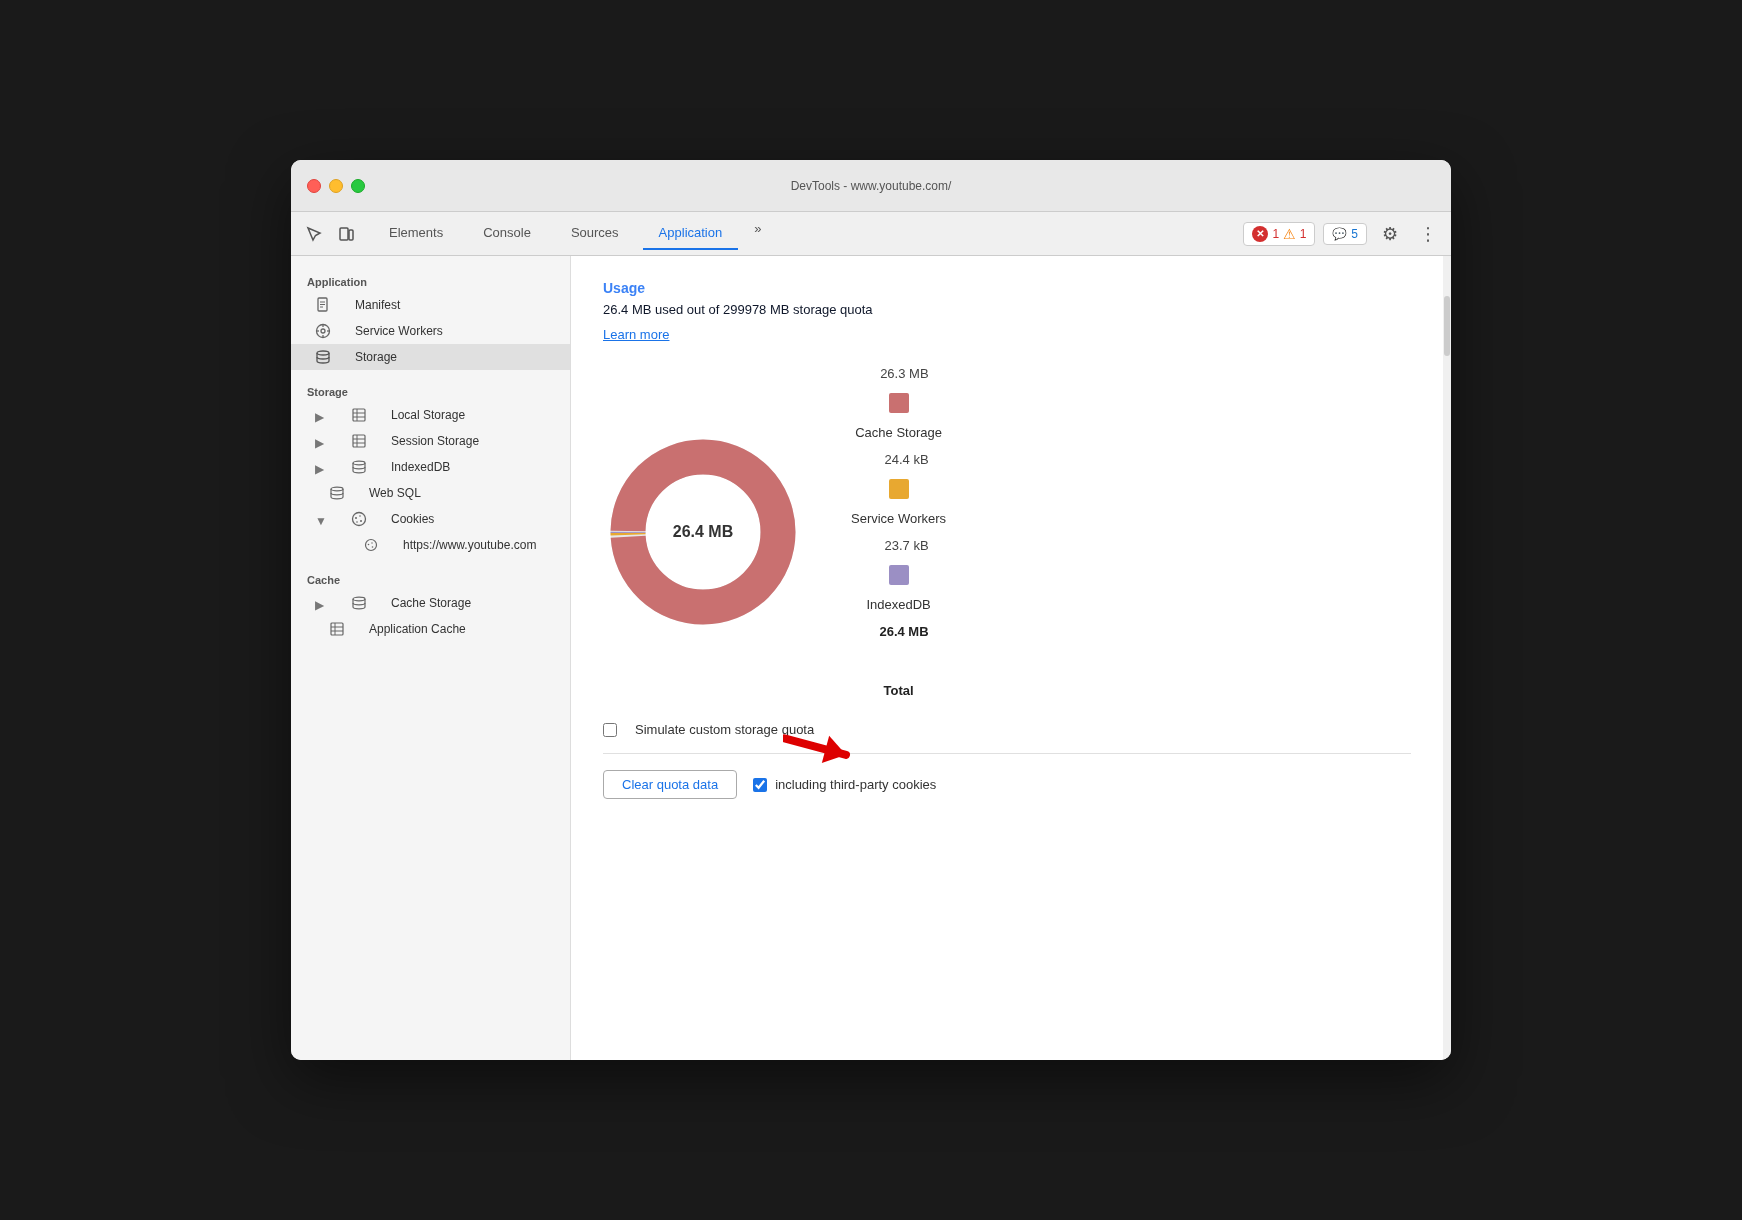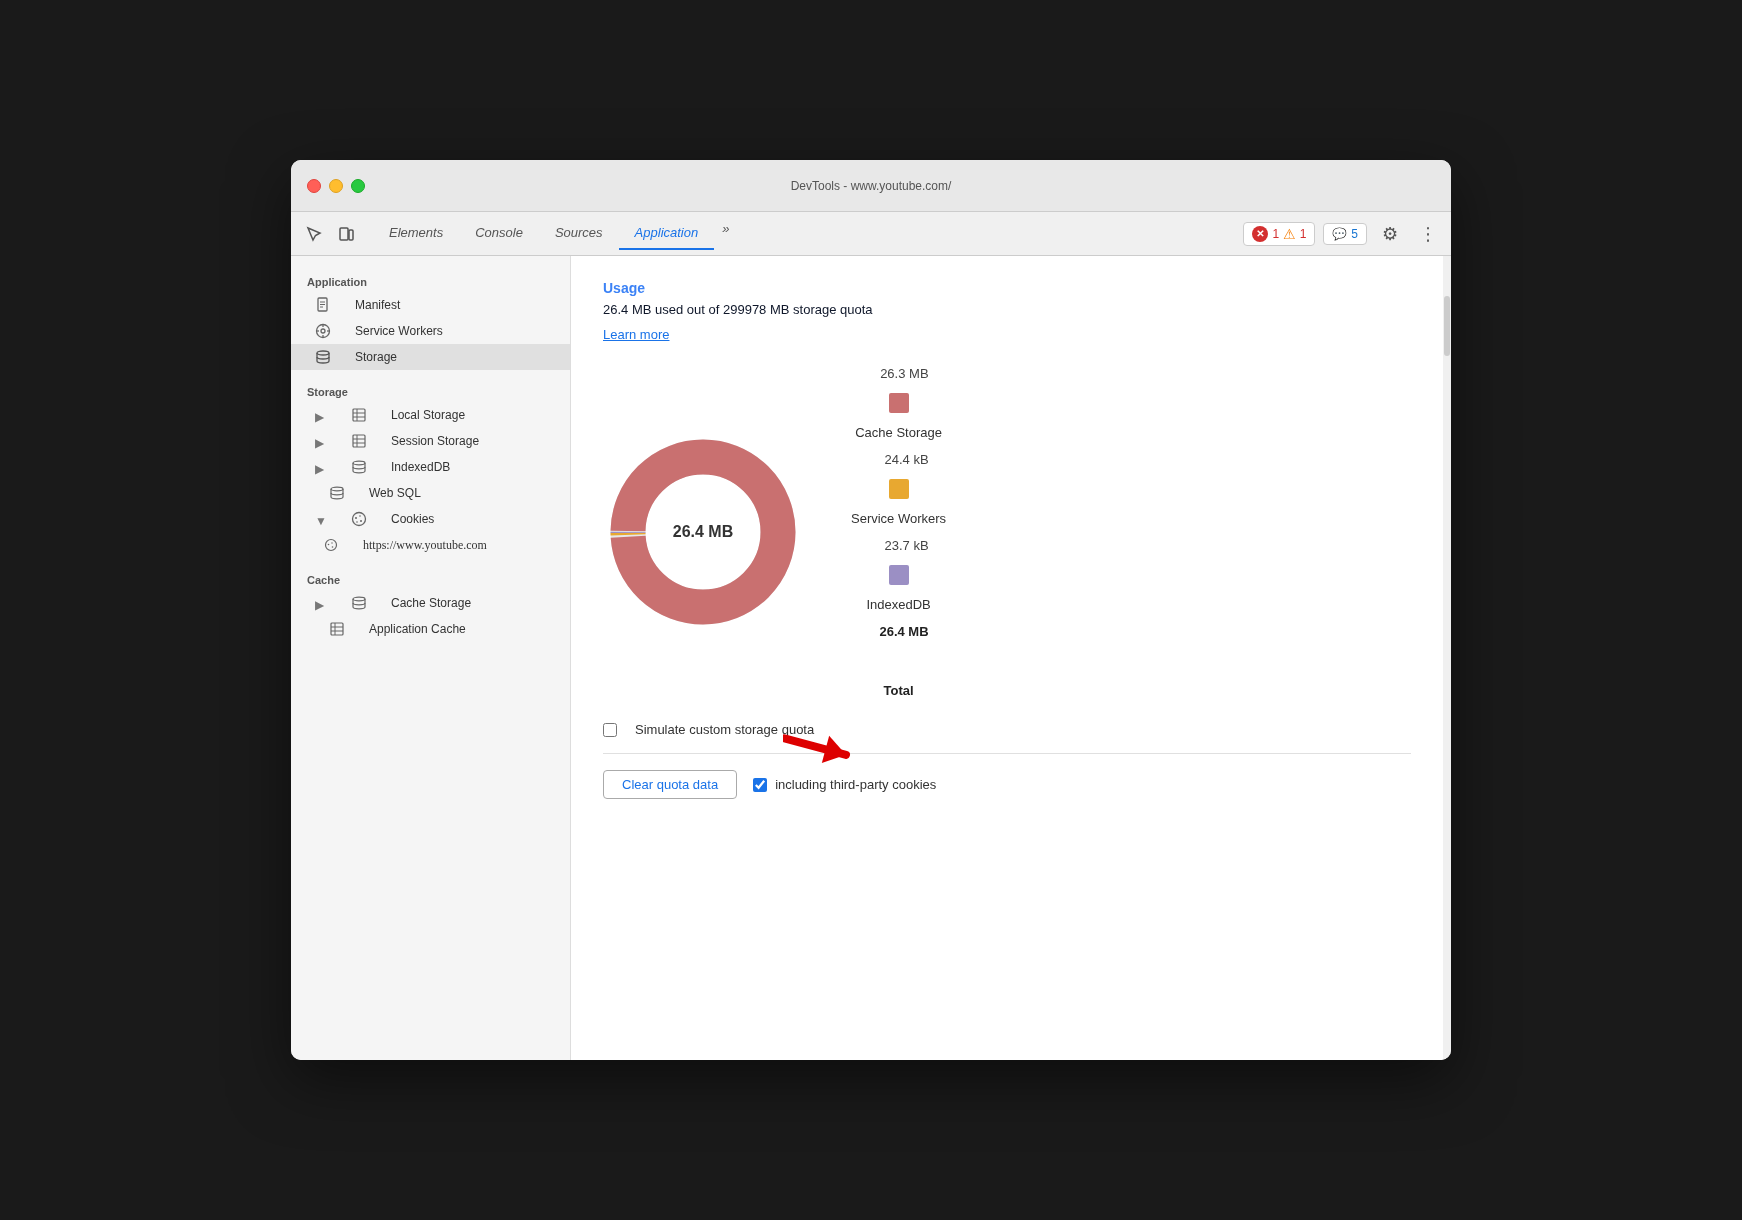--- a/index.html
+++ b/index.html
@@ -74,23 +74,22 @@
       display: flex;
       align-items: center;
       justify-content: center;
       border-radius: 4px;
       cursor: pointer;
       color: #555;
       font-size: 16px;
     }
     .toolbar-tabs {
       display: flex;
-      gap: 0;
+      gap: 8px;
       flex: 1;
-      font-style: italic;
     }
     .toolbar-tab {
       padding: 8px 16px;
       font-size: 13px;
       color: #555;
       cursor: pointer;
       border-bottom: 2px solid transparent;
       white-space: nowrap;
     }
     .toolbar-tab.active {
@@ -174,22 +173,21 @@
       flex-shrink: 0;
     }
     .sidebar-item .chevron {
       width: 10px;
       height: 10px;
       margin-right: 2px;
       color: #777;
       flex-shrink: 0;
     }
     .sidebar-item-indent {
-      padding-left: 32px;
-      font-family: Liberation Serif, serif;
+      padding-left: 72px;
     }
     
     .content {
       flex: 1;
       background: white;
       overflow-y: auto;
       padding: 24px 32px;
       position: relative;
     }
     .content-section-title {

